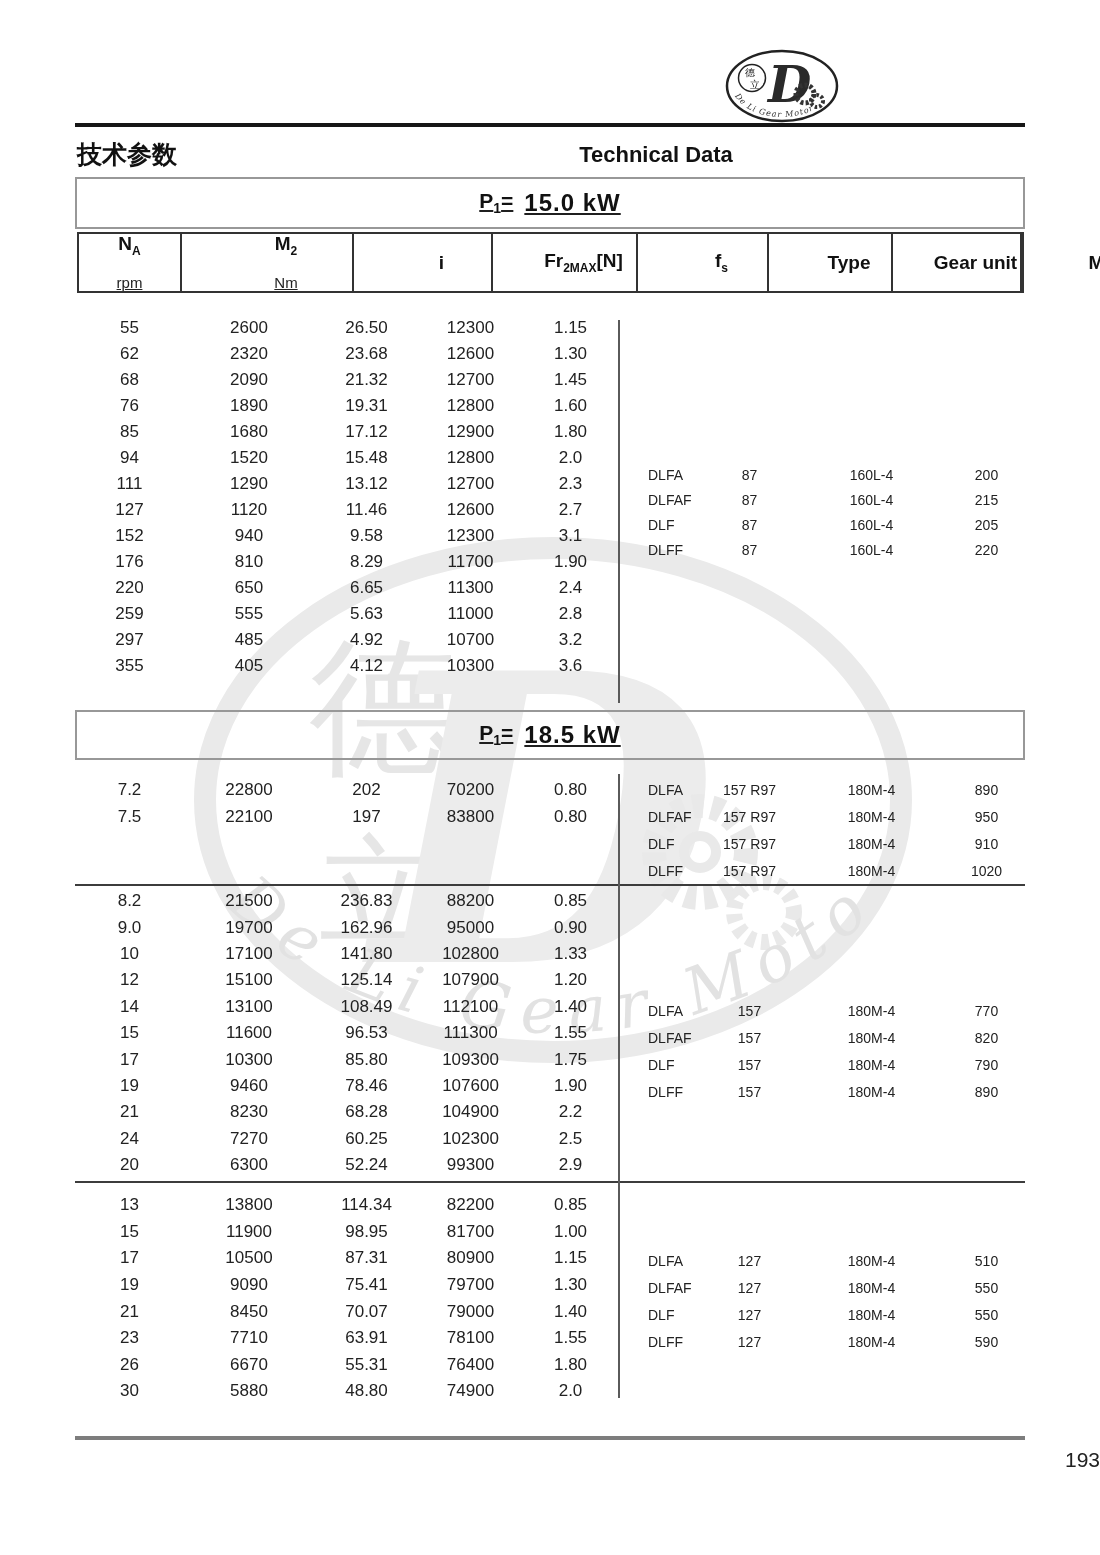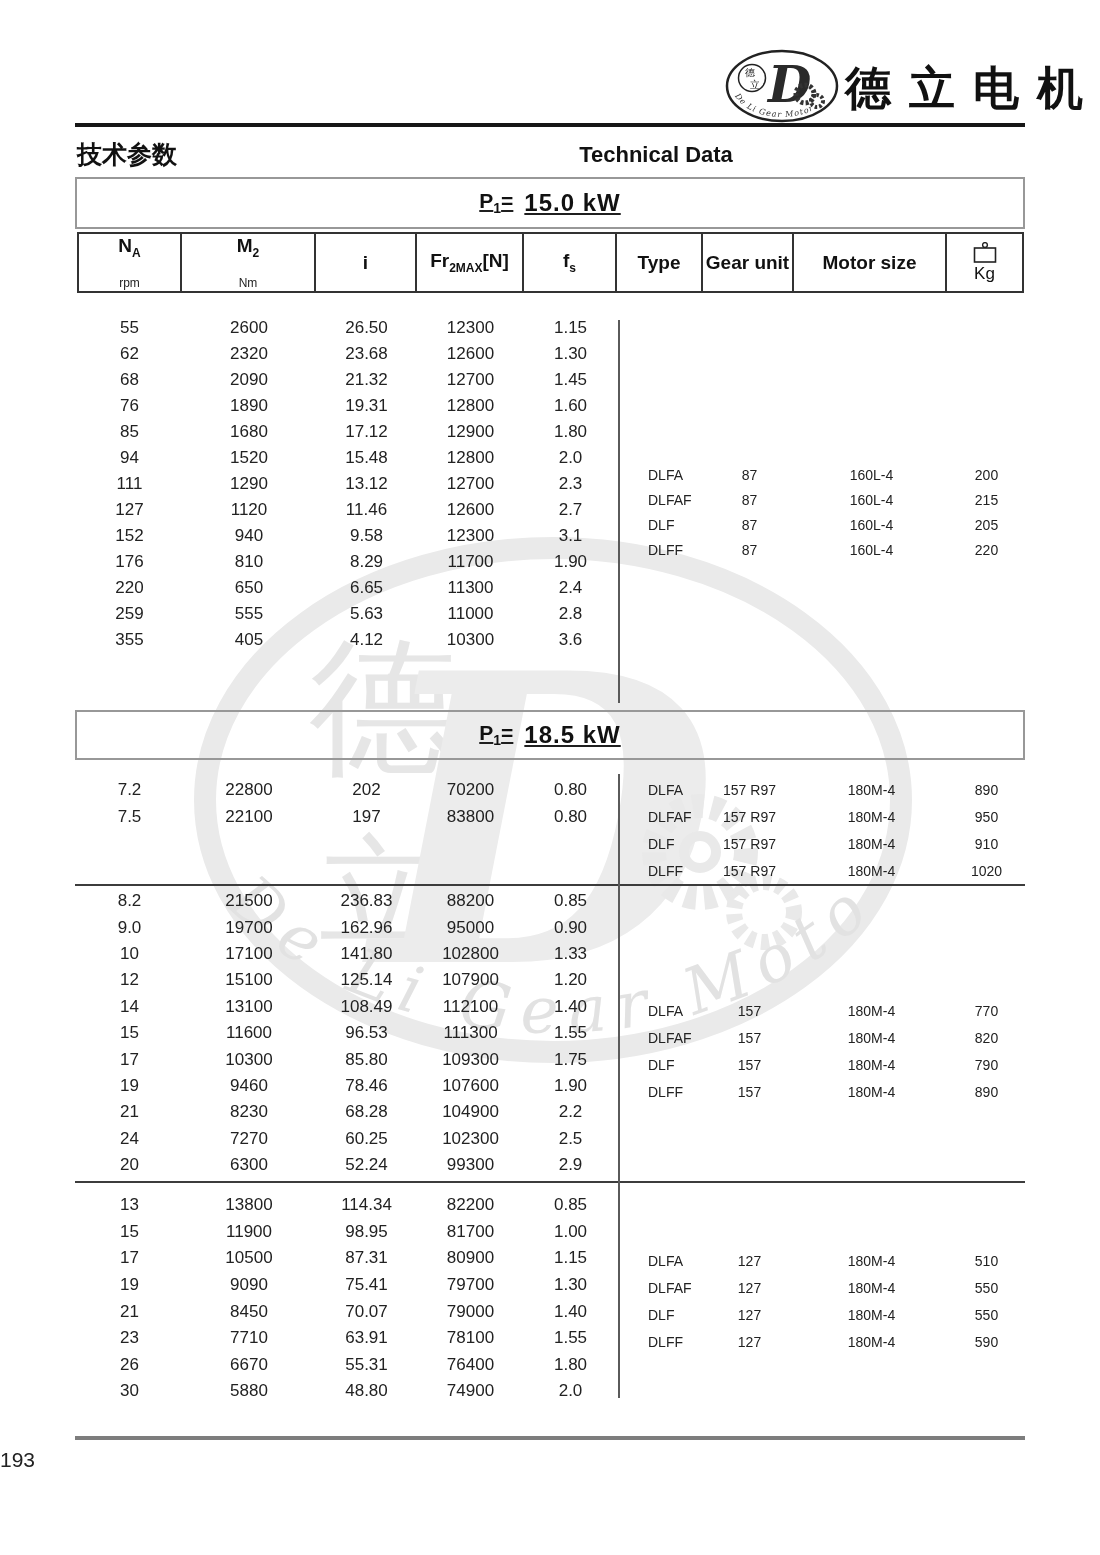--- a/index.html
+++ b/index.html
@@ -22,27 +22,27 @@
              display:flex;align-items:center;justify-content:center;background:transparent;text-decoration:underline;}
   #pb0{top:177px;height:48px;}
   #pb1{top:710px;height:46px;}
   .p-pre{font-size:21px;font-weight:bold;color:#111;}
   .p-pre sub{font-size:14px;}
   .p-val{font-size:24px;font-weight:bold;color:#111;letter-spacing:1px;margin-left:11px;}
 
   
   .htable{position:absolute;left:77px;top:232px;width:947px;height:61px;display:grid;
           grid-template-columns:103px 134px 101px 107px 93px 86px 91px 153px auto;
-          border:2px solid #333;box-sizing:border-box;}
+          border:2px solid #333;box-sizing:border-box;gap:38px;}
   .hcell{border-right:2px solid #333;display:flex;flex-direction:column;justify-content:center;
          align-items:center;box-sizing:border-box;line-height:1.05;}
   .hcell:last-child{border-right:none;}
   .h-main{font-size:19px;font-weight:bold;color:#111;}
   .h-main sub{font-size:12px;font-weight:bold;}
-  .h-unit{font-size:12px;color:#222;margin-top:18px;}
+  .h-unit{font-size:15px;color:#222;margin-top:18px;text-decoration:underline;}
   .kg-label{font-size:17px;color:#111;margin-top:1px;}
 
   
   .left-rows{position:absolute;left:77px;width:540px;font-size:17px;color:#222;}
   .type-rows{position:absolute;left:618px;width:407px;font-size:14px;color:#222;}
   .row{display:grid;grid-template-columns:105px 134px 101px 107px 93px;height:var(--rh,26px);
        align-items:center;text-align:center;}
   .trow{display:grid;grid-template-columns:86px 91px 153px 77px;height:var(--rh,27px);
         align-items:center;text-align:center;}
   .trow .t0{text-align:left;padding-left:30px;}
@@ -58,21 +58,21 @@
   
   .vdiv{position:absolute;left:618px;width:2px;background:#5a5a5a;}
   #vd0{top:320px;height:383px;}
   #vd1{top:774px;height:624px;}
   .hsep{position:absolute;left:75px;width:950px;height:2px;background:#3c3c3c;}
   #hs0{top:884px;}
   #hs1{top:1181px;}
 
   
   .rule-bottom{position:absolute;left:75px;top:1436px;width:950px;height:4px;background:#7d7d7d;}
-  .page-number{position:absolute;left:0;top:1448px;width:1100px;text-align:left;
+  .page-number{position:absolute;left:0;top:1448px;width:1100px;text-align:right;
                font-size:21px;color:#222;}
 </style>
 </head>
 <body>
 
 <div class="page">
 
   <svg class="wm" width="1100" height="1555" viewBox="0 0 1100 1555" aria-hidden="true">
     <ellipse cx="553" cy="800" rx="348" ry="252" fill="none" stroke="#eaeaea" stroke-width="22"></ellipse>
     <text x="383" y="758" font-size="148" fill="#e6e6e6" text-anchor="middle" font-family="'DejaVu Serif',serif">德</text>
@@ -95,21 +95,20 @@
       <text x="26" y="28" font-size="10" fill="#222" text-anchor="middle" font-family="'DejaVu Serif',serif">德</text>
       <text x="31" y="40" font-size="10" fill="#222" text-anchor="middle" font-family="'DejaVu Serif',serif">立</text>
       <text x="44" y="54" font-size="50" fill="#2a2a2a" font-style="italic" font-weight="bold" font-family="'DejaVu Serif',serif">D</text>
       <circle cx="81" cy="46" r="9" fill="none" stroke="#333" stroke-width="5" stroke-dasharray="3 2.2"></circle>
       <circle cx="93" cy="53" r="6" fill="none" stroke="#333" stroke-width="4" stroke-dasharray="2.5 2"></circle>
       <path id="logoarc" d="M 10 46 A 50 32 0 0 0 106 46" fill="none"></path>
       <text font-size="8" fill="#333" font-style="italic" font-family="'DejaVu Serif',serif" letter-spacing="1">
         <textPath href="#logoarc" startOffset="2">De Li Gear Motor</textPath>
       </text>
     </svg>
-    <div class="brand-name">德立电机</div>
     <div class="rule-top"></div>
 
     <div class="subhead-cn">技术参数</div>
     <div class="subhead-en">Technical Data</div>
 
     <div class="power-box" id="pb0">
       <span class="p-pre"><span>P</span><sub>1</sub><span>=</span></span>
       <span class="p-val">15.0 kW</span>
     </div>
 
@@ -228,20 +227,27 @@
           <span class="c4">2.4</span>
         </div>
         <div class="row">
           <span class="c0">259</span>
           <span class="c1">555</span>
           <span class="c2">5.63</span>
           <span class="c3">11000</span>
           <span class="c4">2.8</span>
         </div>
         <div class="row">
+          <span class="c0">297</span>
+          <span class="c1">485</span>
+          <span class="c2">4.92</span>
+          <span class="c3">10700</span>
+          <span class="c4">3.2</span>
+        </div>
+        <div class="row">
           <span class="c0">355</span>
           <span class="c1">405</span>
           <span class="c2">4.12</span>
           <span class="c3">10300</span>
           <span class="c4">3.6</span>
         </div>
       </div>
     <div class="type-rows" id="s0-type">
         <div class="trow">
           <span class="t0">DLFA</span>

